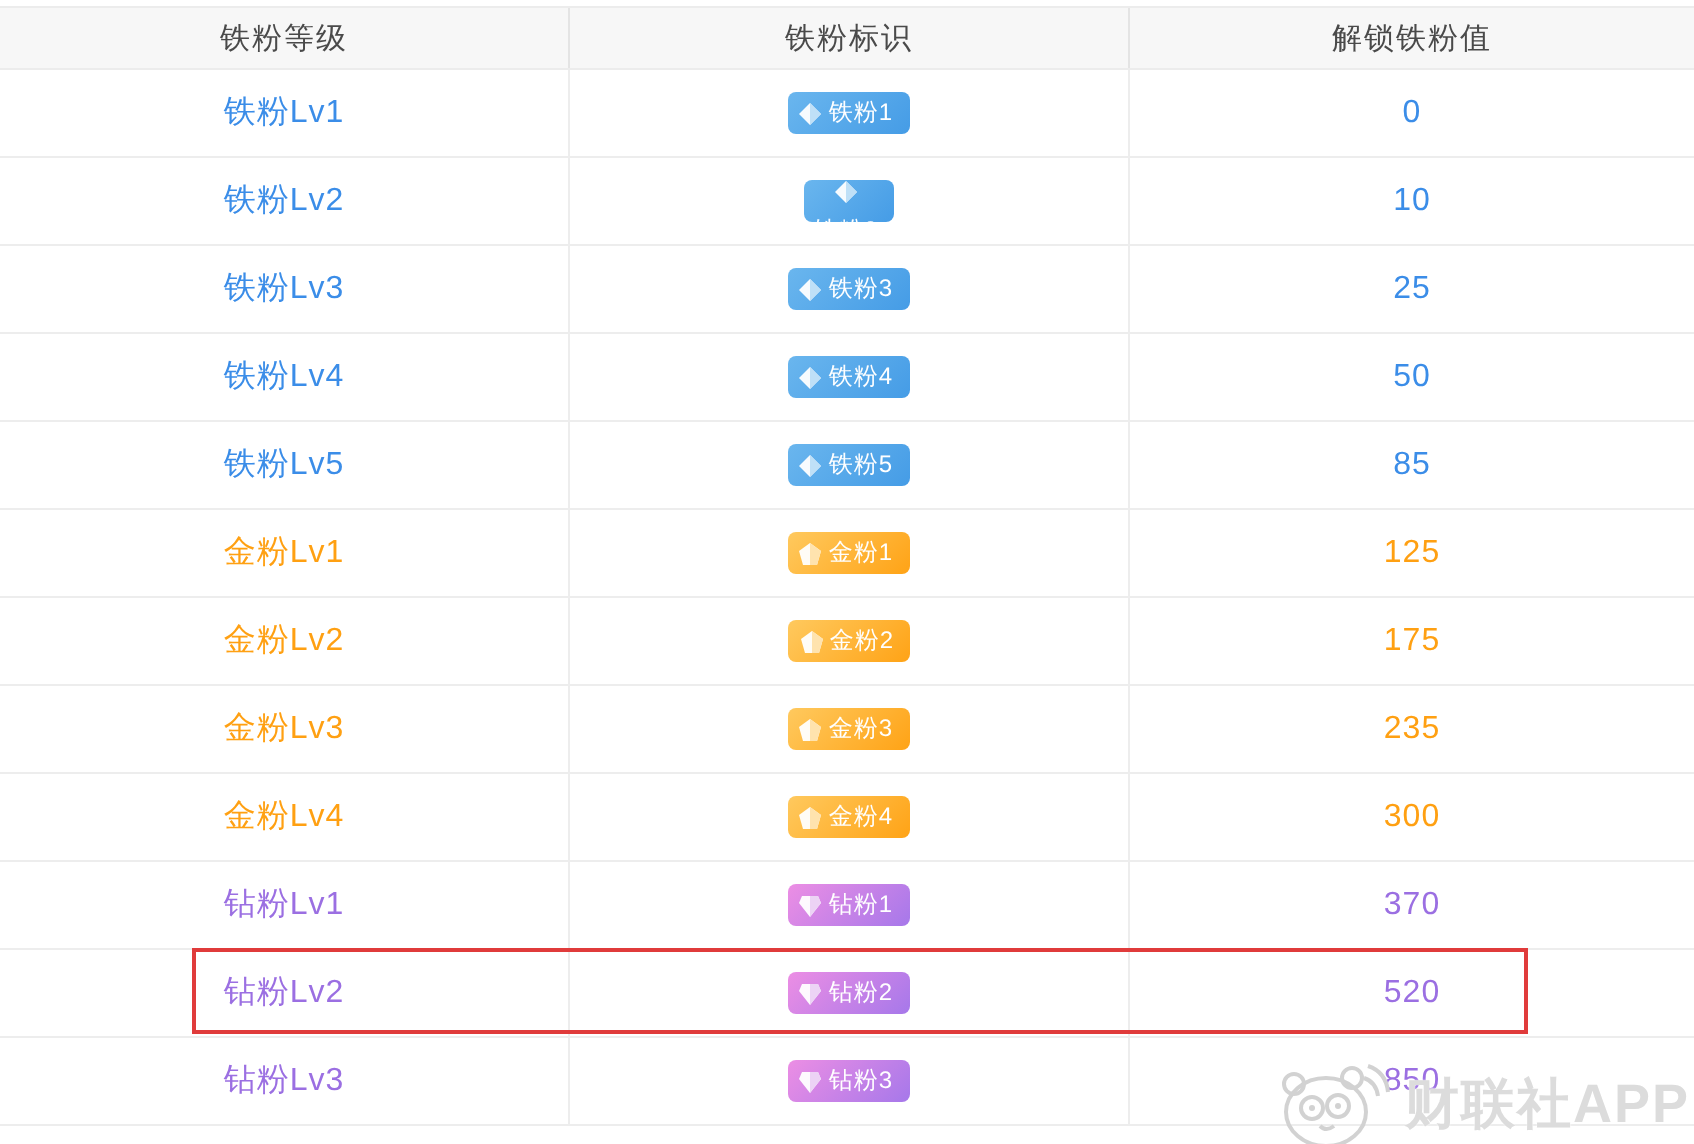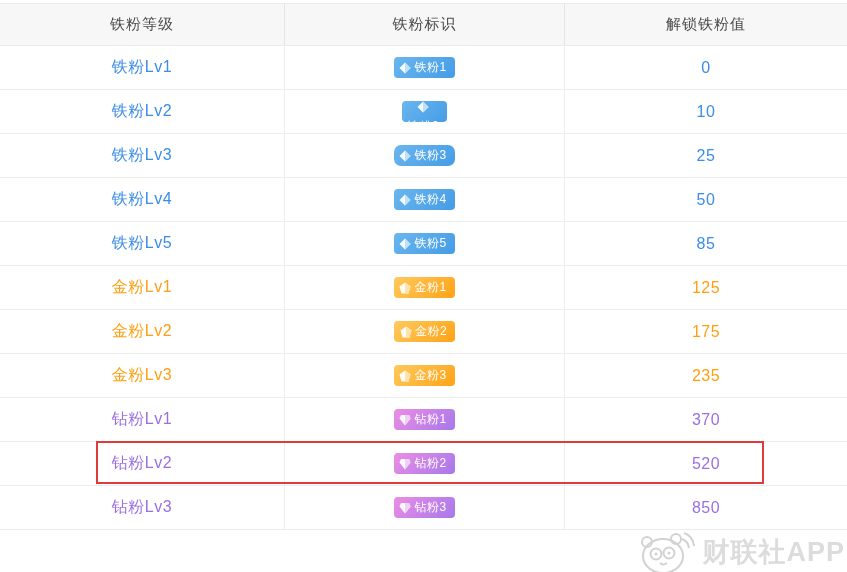--- a/index.html
+++ b/index.html
@@ -13,21 +13,21 @@
     background: #ffffff;
     overflow: hidden;
     margin: 0 auto;
   }
 
   .fan-table { position: absolute; top: 3px; left: 0; width: 847px; }
 
   .thead {
     display: grid;
     grid-template-columns: 284px 280px 283px;
-    height: 43px;
+    height: 32px;
     background: #f7f7f7;
     border-top: 1px solid #ececec;
     border-bottom: 1px solid #ececec;
   }
   .th {
     display: flex; align-items: center; justify-content: center;
     font-size: 15px; color: #4a4a4a; letter-spacing: 1px;
   }
   .th + .th { border-left: 1px solid #e4e4e4; }
 
@@ -129,21 +129,21 @@
           </span>
           <span class="badge-label">铁粉2</span>
         </span>
       </div>
       <div class="cell value-cell" style="color: rgb(59, 141, 232);">10</div>
     </div>
 
     <div class="row tier-iron">
       <div class="cell level-cell" style="color: rgb(59, 141, 232);">铁粉Lv3</div>
       <div class="cell badge-cell">
-        <span class="badge" style="background: linear-gradient(135deg, rgb(106, 182, 238), rgb(69, 156, 230)); border-radius: 7px;">
+        <span class="badge" style="background: linear-gradient(135deg, rgb(106, 182, 238), rgb(69, 156, 230));">
           <span class="badge-icon">
             <svg class="icon-shape icon-iron" viewBox="0 0 12 12" xmlns="http://www.w3.org/2000/svg">
               <polygon points="6,0.5 11.5,6 6,11.5 0.5,6" fill="#ffffff" opacity="0.95"></polygon>
               <polygon points="6,0.5 11.5,6 6,11.5" fill="#bfe0f7"></polygon>
             </svg>
 
           </span>
           <span class="badge-label">铁粉3</span>
         </span>
       </div>
@@ -231,20 +231,37 @@
               <polygon points="6,0.5 11.5,4.5 9.5,11.5 6,11.5" fill="#ffe3ae"></polygon>
             </svg>
 
           </span>
           <span class="badge-label">金粉3</span>
         </span>
       </div>
       <div class="cell value-cell" style="color: rgb(255, 160, 18);">235</div>
     </div>
 
+    <div class="row tier-gold">
+      <div class="cell level-cell" style="color: rgb(255, 160, 18);">金粉Lv4</div>
+      <div class="cell badge-cell">
+        <span class="badge" style="background: linear-gradient(135deg, rgb(255, 201, 94), rgb(255, 163, 22));">
+          <span class="badge-icon">
+
+            <svg class="icon-shape icon-gold" viewBox="0 0 12 12" xmlns="http://www.w3.org/2000/svg">
+              <polygon points="6,0.5 11.5,4.5 9.5,11.5 2.5,11.5 0.5,4.5" fill="#ffffff" opacity="0.95"></polygon>
+              <polygon points="6,0.5 11.5,4.5 9.5,11.5 6,11.5" fill="#ffe3ae"></polygon>
+            </svg>
+
+          </span>
+          <span class="badge-label">金粉4</span>
+        </span>
+      </div>
+      <div class="cell value-cell" style="color: rgb(255, 160, 18);">300</div>
+    </div>
 
     <div class="row tier-diamond">
       <div class="cell level-cell" style="color: rgb(155, 111, 226);">钻粉Lv1</div>
       <div class="cell badge-cell">
         <span class="badge" style="background: linear-gradient(135deg, rgb(236, 142, 228), rgb(166, 120, 234));">
           <span class="badge-icon">
 
             <svg class="icon-shape icon-diamond" viewBox="0 0 12 12" xmlns="http://www.w3.org/2000/svg">
               <polygon points="2,1 10,1 11.5,4.5 6,11.5 0.5,4.5" fill="#ffffff" opacity="0.95"></polygon>
               <polygon points="6,1 10,1 11.5,4.5 6,11.5" fill="#ecd3f5"></polygon>

